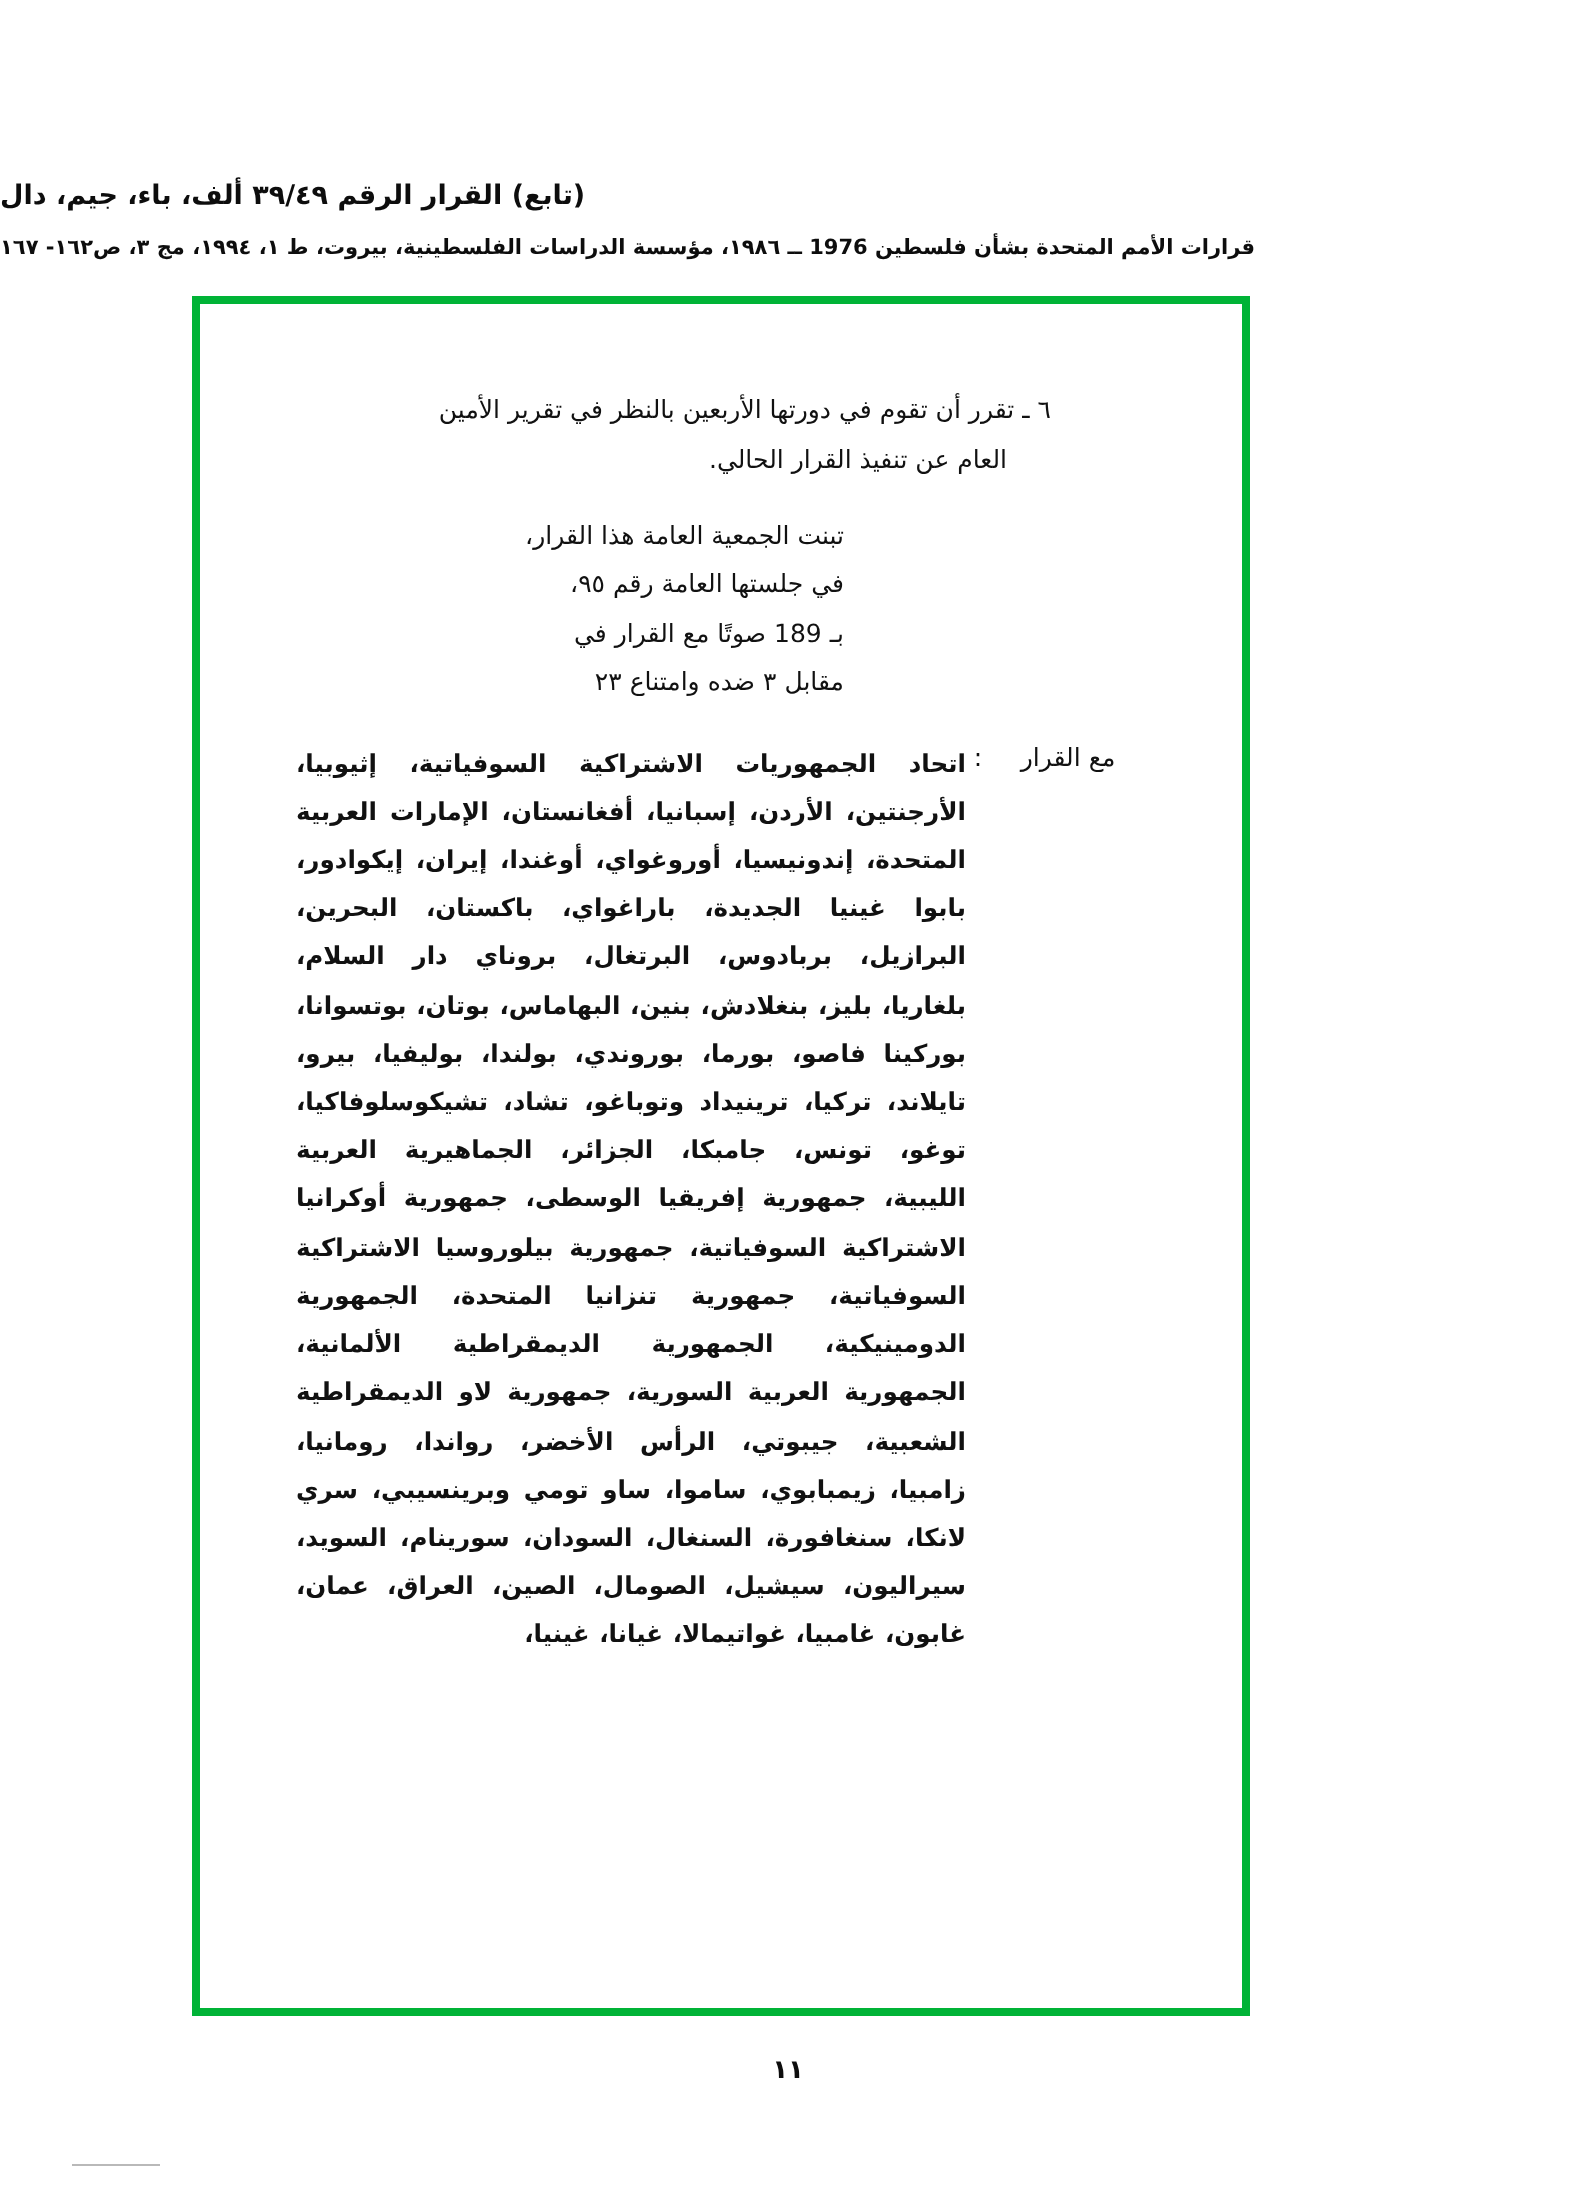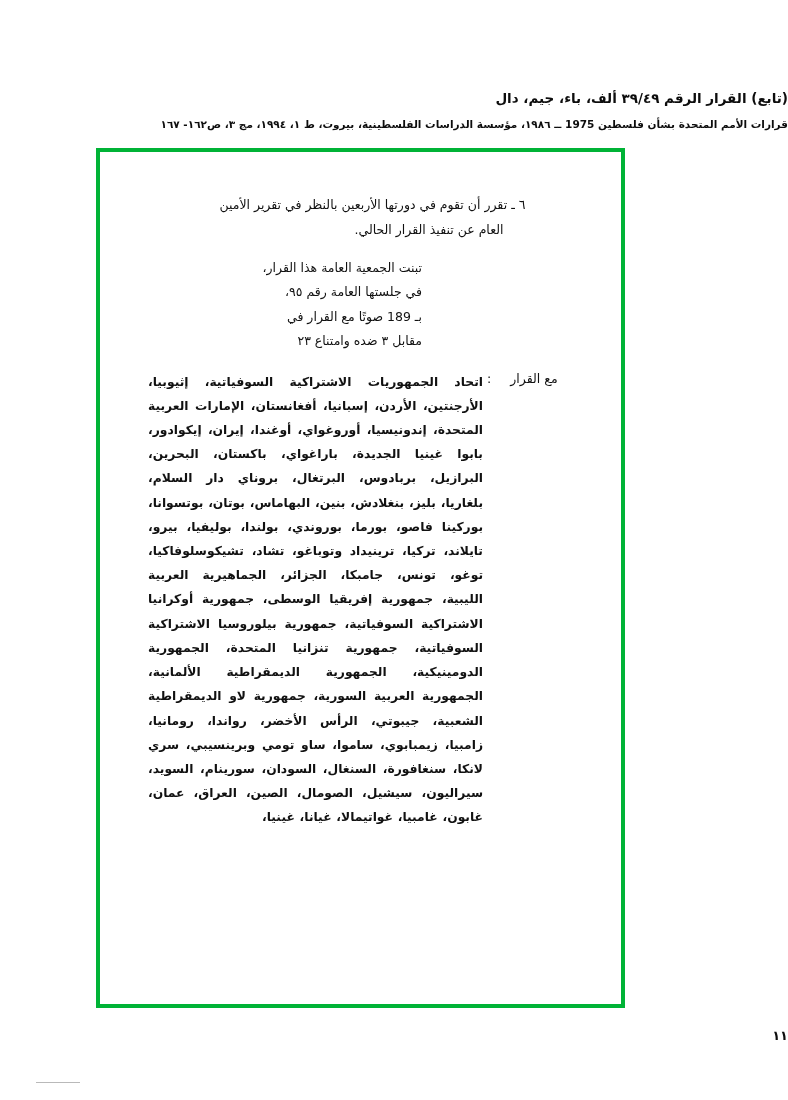--- a/index.html
+++ b/index.html
@@ -17,23 +17,22 @@
   }
 
   .page {
     width: 788px;
     height: 1100px;
     position: relative;
     box-sizing: border-box;
   }
 
   .header-block {
-    text-align: right;
+    text-align: left;
     padding-top: 88px;
-    padding-left: 47px;
   }
 
   .doc-title {
     font-size: 13.5px;
     font-weight: bold;
     letter-spacing: 0px;
     direction: rtl;
     color: #0d0d0d;
     line-height: 1.5;
   }
@@ -135,21 +134,21 @@
     padding-left: 8px;
     word-spacing: 0.5px;
     font-weight: bold;
   }
 
   .page-number {
     position: absolute;
     left: 0;
     right: 0;
     top: 1028px;
-    text-align: right;
+    text-align: center;
     font-size: 13px;
     font-weight: bold;
     color: #0d0d0d;
     direction: rtl;
   }
 
   .bottom-rule {
     position: absolute;
     left: 36px;
     top: 1082px;
@@ -158,21 +157,21 @@
     border-top: 1px solid #b9b9b9;
   }
 </style>
 </head>
 <body>
 
 <div class="page">
 
   <div class="header-block">
     <div class="doc-title">(تابع) القرار الرقم ٣٩/٤٩ ألف، باء، جيم، دال</div>
-    <div class="doc-source">قرارات الأمم المتحدة بشأن فلسطين 1975 ــ ١٩٨٦، مؤسسة الدراسات الفلسطينية، بيروت، ط ١، ١٩٩٤، مج ٣، ص١٦٢- ١٦٧</div>
+    <div class="doc-source">قرارات الأمم المتحدة بشأن فلسطين 1976 ــ ١٩٨٦، مؤسسة الدراسات الفلسطينية، بيروت، ط ١، ١٩٩٤، مج ٣، ص١٦٢- ١٦٧</div>
   </div>
 
   <div class="frame">
     <div class="frame-inner">
 
       <div class="clause">
         <span>٦ ـ تقرر أن تقوم في دورتها الأربعين بالنظر في تقرير الأمين</span>
         <span class="l2">العام عن تنفيذ القرار الحالي.</span>
       </div>
 

